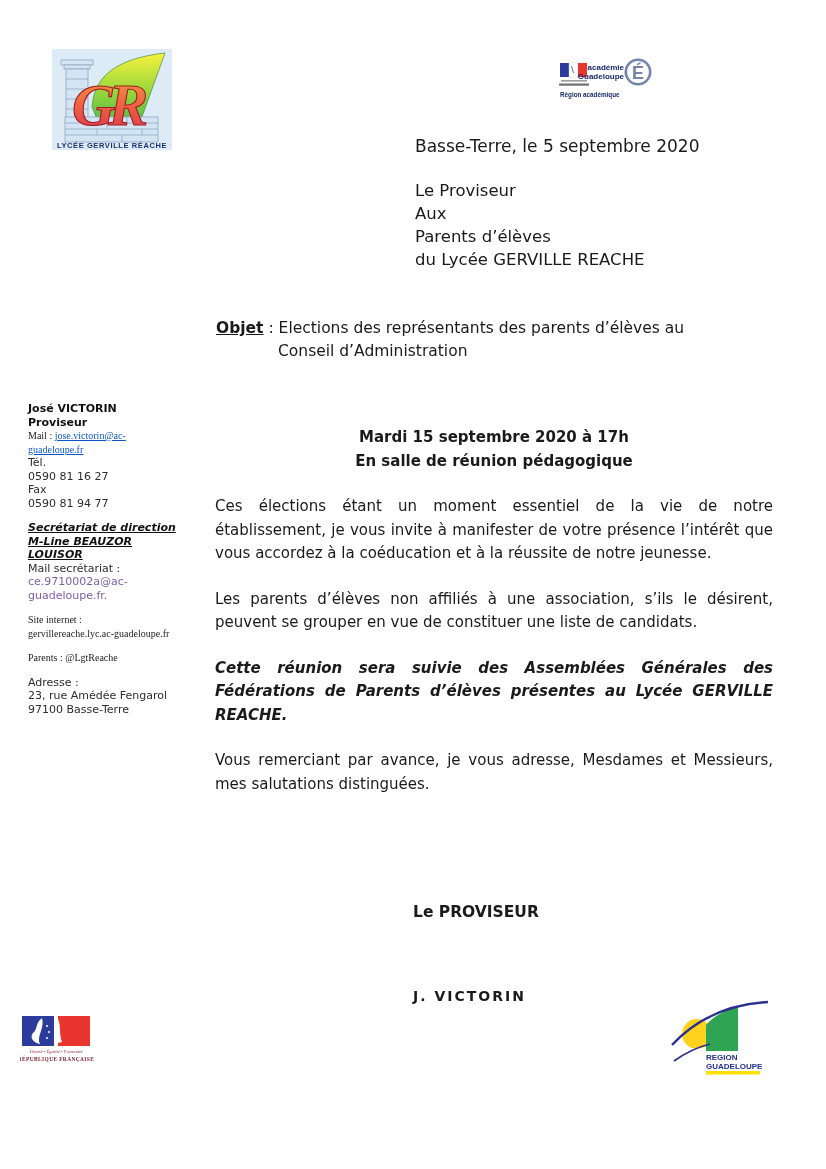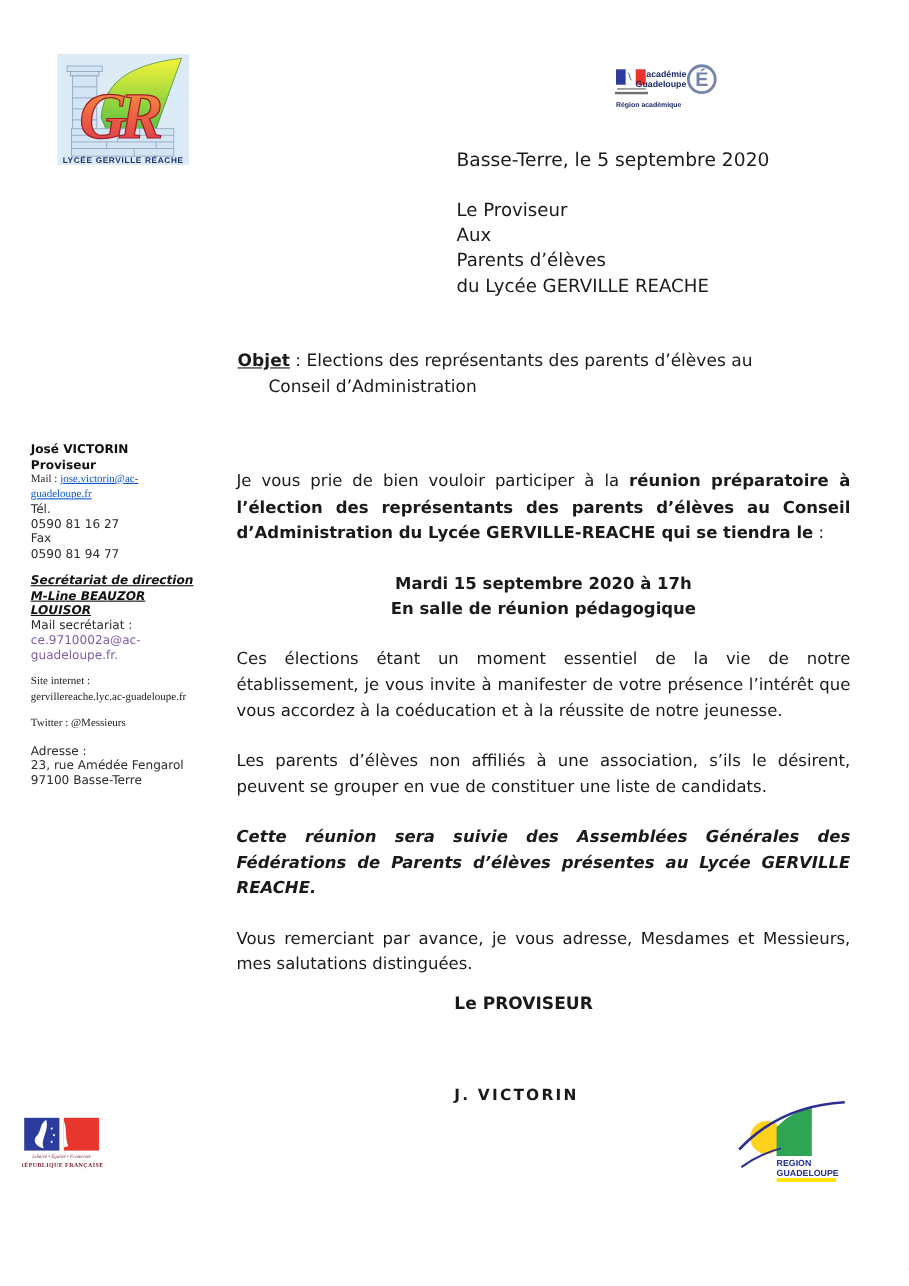--- a/index.html
+++ b/index.html
@@ -10,21 +10,21 @@
   }
   
   .gr-logo{position:absolute;left:52px;top:49px;width:136px;height:101px;}
   .academy-logo{position:absolute;left:556px;top:54px;width:102px;height:48px;}
   
   .date-line{position:absolute;left:415px;top:136px;font-size:17px;white-space:nowrap;}
   .recipient{position:absolute;left:415px;top:179px;font-size:16.5px;line-height:23px;}
   
   .subject{position:absolute;left:216px;top:317px;font-size:15.5px;line-height:23px;}
   .subject-label{font-weight:bold;text-decoration:underline;}
-  .subject-line2{margin-left:28px;}
+  .subject-line2{margin-left:62px;}
   
   .sidebar{position:absolute;left:28px;top:402px;width:150px;font-size:11px;line-height:13.5px;color:#2c2c2c;overflow-wrap:break-word;}
   .sb-group{margin-bottom:11px;}
   .sb-bold{font-weight:bold;color:#111;}
   .sb-bolditalic{font-weight:bold;font-style:italic;color:#111;text-decoration:underline;}
   .sb-serif{font-family:"Liberation Serif","DejaVu Serif",serif;font-size:10px;color:#222;}
   .link-blue{color:#0b57c9;text-decoration:underline;font-family:"Liberation Serif","DejaVu Serif",serif;}
   .link-purple{color:#7d5fa8;text-decoration:none;}
   
   .letter-body{position:absolute;left:215px;top:426px;width:558px;font-size:15px;line-height:23.5px;}
@@ -133,30 +133,29 @@
     <div class="sb-group">
       <div class="sb-bolditalic">Secrétariat de direction</div>
       <div class="sb-bolditalic">M-Line BEAUZOR LOUISOR</div>
       <div>Mail secrétariat :</div>
       <a class="link-purple" href="#">ce.9710002a@ac-guadeloupe.fr.</a>
     </div>
     <div class="sb-group sb-serif">
       <div>Site internet :</div>
       <div>gervillereache.lyc.ac-guadeloupe.fr</div>
     </div>
-    <div class="sb-group sb-serif">Twitter : @Messieurs</div>
+    <div class="sb-group sb-serif">Parents : @LgtReache</div>
     <div class="sb-group">
       <div>Adresse :</div>
       <div>23, rue Amédée Fengarol</div>
       <div>97100 Basse-Terre</div>
     </div>
   </aside>
 
   <main class="letter-body">
-    <p><span>Je vous prie de bien vouloir participer à la </span><b>réunion préparatoire à l’élection des représentants des parents d’élèves au Conseil d’Administration du Lycée GERVILLE-REACHE qui se tiendra le</b><span> :</span></p>
     <p class="meeting">
       <span>Mardi 15 septembre 2020 à 17h</span><br>
       <span>En salle de réunion pédagogique</span>
     </p>
     <p>Ces élections étant un moment essentiel de la vie de notre établissement, je vous invite à manifester de votre présence l’intérêt que vous accordez à la coéducation et à la réussite de notre jeunesse.</p>
     <p>Les parents d’élèves non affiliés à une association, s’ils le désirent, peuvent se grouper en vue de constituer une liste de candidats.</p>
     <p class="p-bolditalic">Cette réunion sera suivie des Assemblées Générales des Fédérations de Parents d’élèves présentes au Lycée GERVILLE REACHE.</p>
     <p>Vous remerciant par avance, je vous adresse, Mesdames et Messieurs, mes salutations distinguées.</p>
   </main>
 

